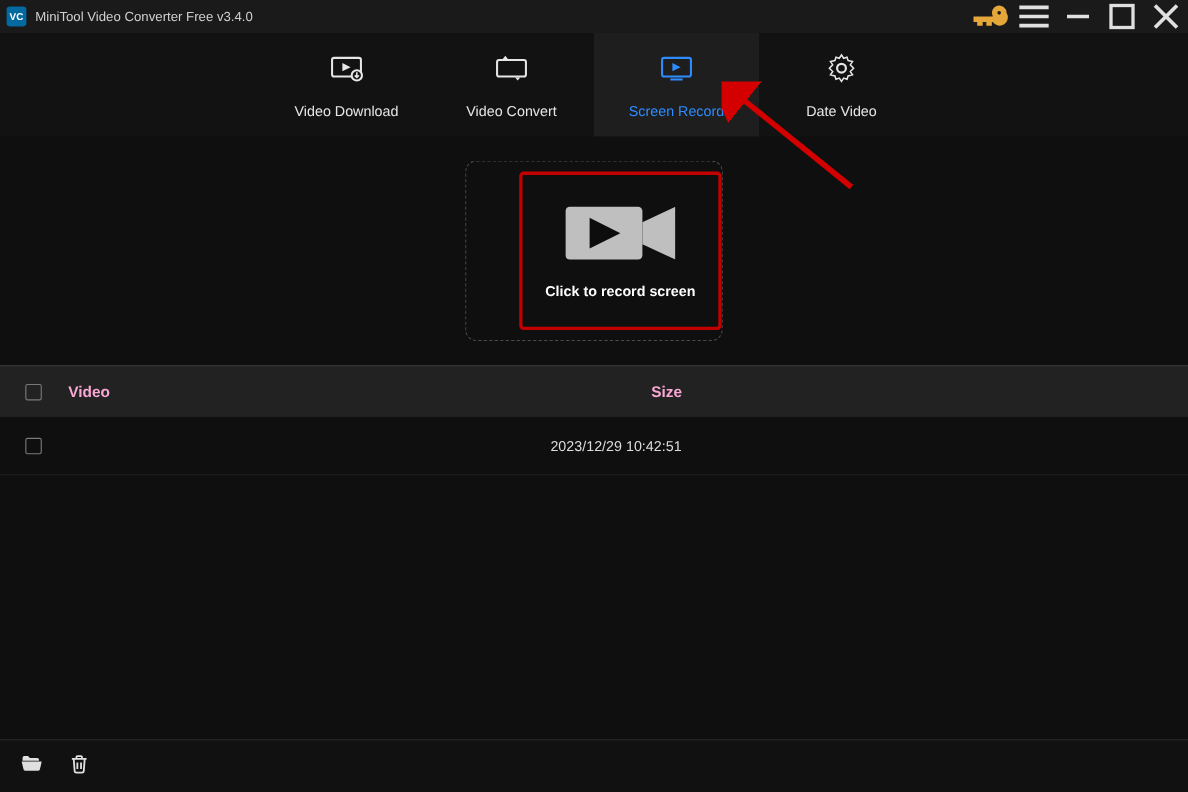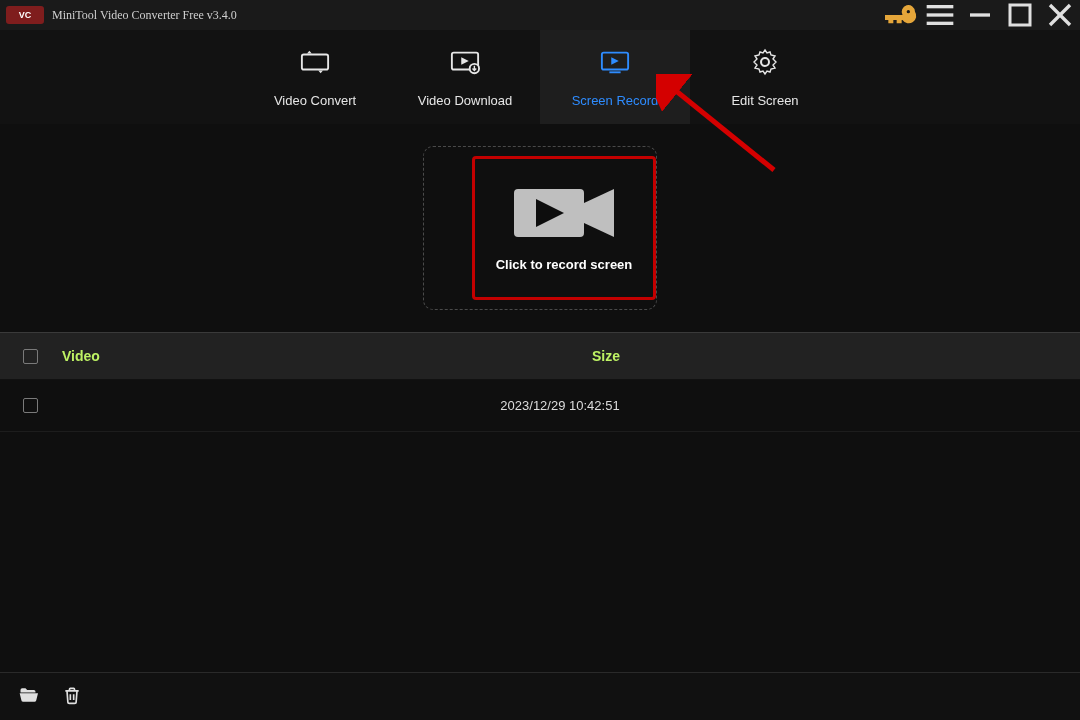--- a/index.html
+++ b/index.html
@@ -13,36 +13,35 @@
   position: relative;
 }
 .titlebar {
   height: 30px;
   background: #1a1a1a;
   display: flex;
   align-items: center;
   padding-left: 6px;
 }
 .titlebar .app-icon {
-  width: 38px;
+  width: 18px;
   height: 18px;
-  background: #7f1d1d;
+  background: #0369a1;
   border-radius: 3px;
   display: flex;
   align-items: center;
   justify-content: center;
   color: #fff;
   font-size: 9px;
   font-weight: bold;
   margin-right: 8px;
 }
 .titlebar .title {
   font-size: 12px;
   color: #cfcfcf;
-  font-family: Liberation Serif, serif;
 }
 .titlebar .spacer { flex: 1; }
 .titlebar .win-btn {
   width: 40px;
   height: 30px;
   display: flex;
   align-items: center;
   justify-content: center;
   color: #e0e0e0;
 }
@@ -111,21 +110,21 @@
 .table {
   width: 100%;
 }
 .table-head {
   height: 48px;
   display: flex;
   align-items: center;
   background: #222222;
   font-weight: 600;
   font-size: 14px;
-  color: #bef264;
+  color: #f9a8d4;
   border-top: 1px solid #3a3a3a;
   border-bottom: 1px solid #111;
 }
 .table-row {
   height: 52px;
   display: flex;
   align-items: center;
   font-size: 13px;
   color: #dcdcdc;
   border-bottom: 1px solid #1d1d1d;
@@ -197,48 +196,48 @@
     <svg viewBox="0 0 24 24" fill="none" stroke="currentColor" stroke-width="2">
         <line x1="6" y1="6" x2="18" y2="18"></line>
         <line x1="18" y1="6" x2="6" y2="18"></line>
       </svg>
   </div>
 </div>
 
 <div class="toolbar">
   <div class="tool-item">
     <svg viewBox="0 0 32 24" fill="none" stroke="currentColor" stroke-width="2">
-      <rect x="2" y="4" width="28" height="16" rx="2"></rect>
-      <path d="M10 0l-2.5 3h5zM22 24l2.5-3h-5z" fill="currentColor" stroke="none"></path>
-    </svg>
-    <span>Video Convert</span>
-  </div>
-  <div class="tool-item">
-    <svg viewBox="0 0 32 24" fill="none" stroke="currentColor" stroke-width="2">
       <rect x="2" y="2" width="28" height="18" rx="2"></rect>
       <polygon points="12,7 12,15 20,11" fill="currentColor" stroke="none"></polygon>
       <circle cx="26" cy="19" r="5" fill="#121212" stroke="currentColor"></circle>
       <path d="M26 16v4m-2-1l2 2 2-2" stroke="currentColor" stroke-width="1.5"></path>
     </svg>
     <span>Video Download</span>
+  </div>
+  <div class="tool-item">
+    <svg viewBox="0 0 32 24" fill="none" stroke="currentColor" stroke-width="2">
+      <rect x="2" y="4" width="28" height="16" rx="2"></rect>
+      <path d="M10 0l-2.5 3h5zM22 24l2.5-3h-5z" fill="currentColor" stroke="none"></path>
+    </svg>
+    <span>Video Convert</span>
   </div>
   <div class="tool-item active">
     <svg viewBox="0 0 32 24" fill="none" stroke="currentColor" stroke-width="2">
       <rect x="2" y="2" width="28" height="18" rx="2"></rect>
       <polygon points="12,7 12,15 20,11" fill="currentColor" stroke="none"></polygon>
       <line x1="10" y1="23" x2="22" y2="23"></line>
     </svg>
     <span>Screen Record</span>
   </div>
   <div class="tool-item">
     <svg viewBox="0 0 30 30" fill="none" stroke="currentColor" stroke-width="2">
       <circle cx="15" cy="15" r="4"></circle>
       <path d="M15 3 L17 6 L20 5 L21 8 L25 9 L23 12 L26 15 L23 18 L25 21 L21 22 L20 25 L17 24 L15 27 L13 24 L10 25 L9 22 L5 21 L7 18 L4 15 L7 12 L5 9 L9 8 L10 5 L13 6 Z" stroke-width="1.4"></path>
     </svg>
-    <span>Edit Screen</span>
+    <span>Date Video</span>
   </div>
 </div>
 
 <div class="record-zone">
   <div class="record-box">
     <div class="record-inner">
       <span class="camera-icon">
         <svg viewBox="0 0 100 56">
           <rect x="0" y="4" width="70" height="48" rx="4" fill="currentColor"></rect>
           <path d="M70 18 L100 4 L100 52 L70 38 Z" fill="currentColor"></path>

